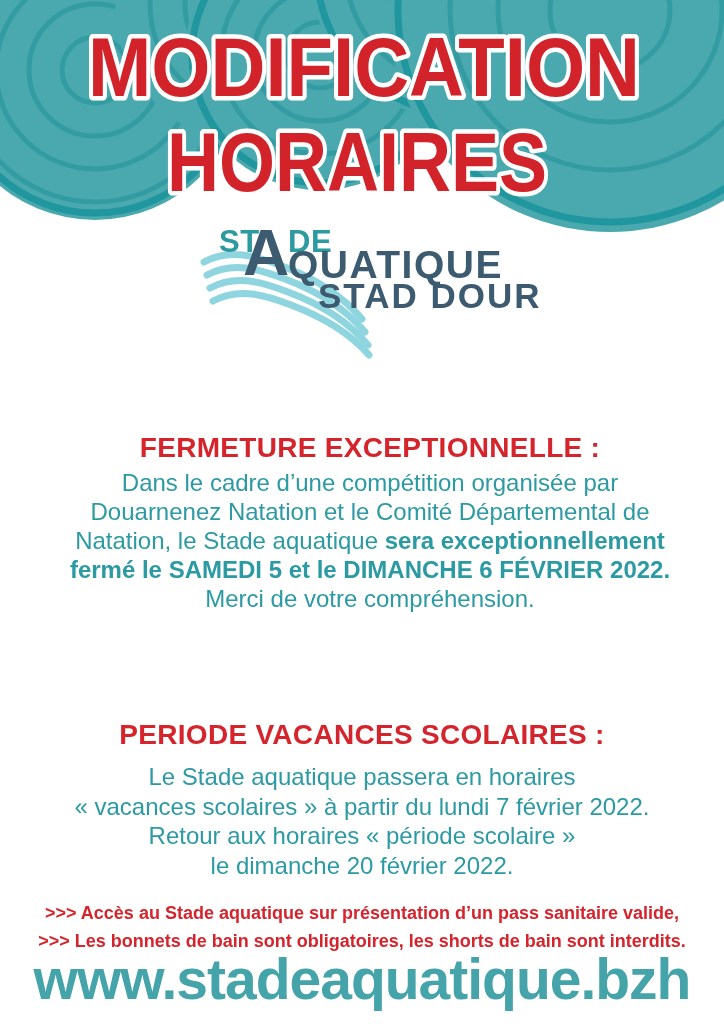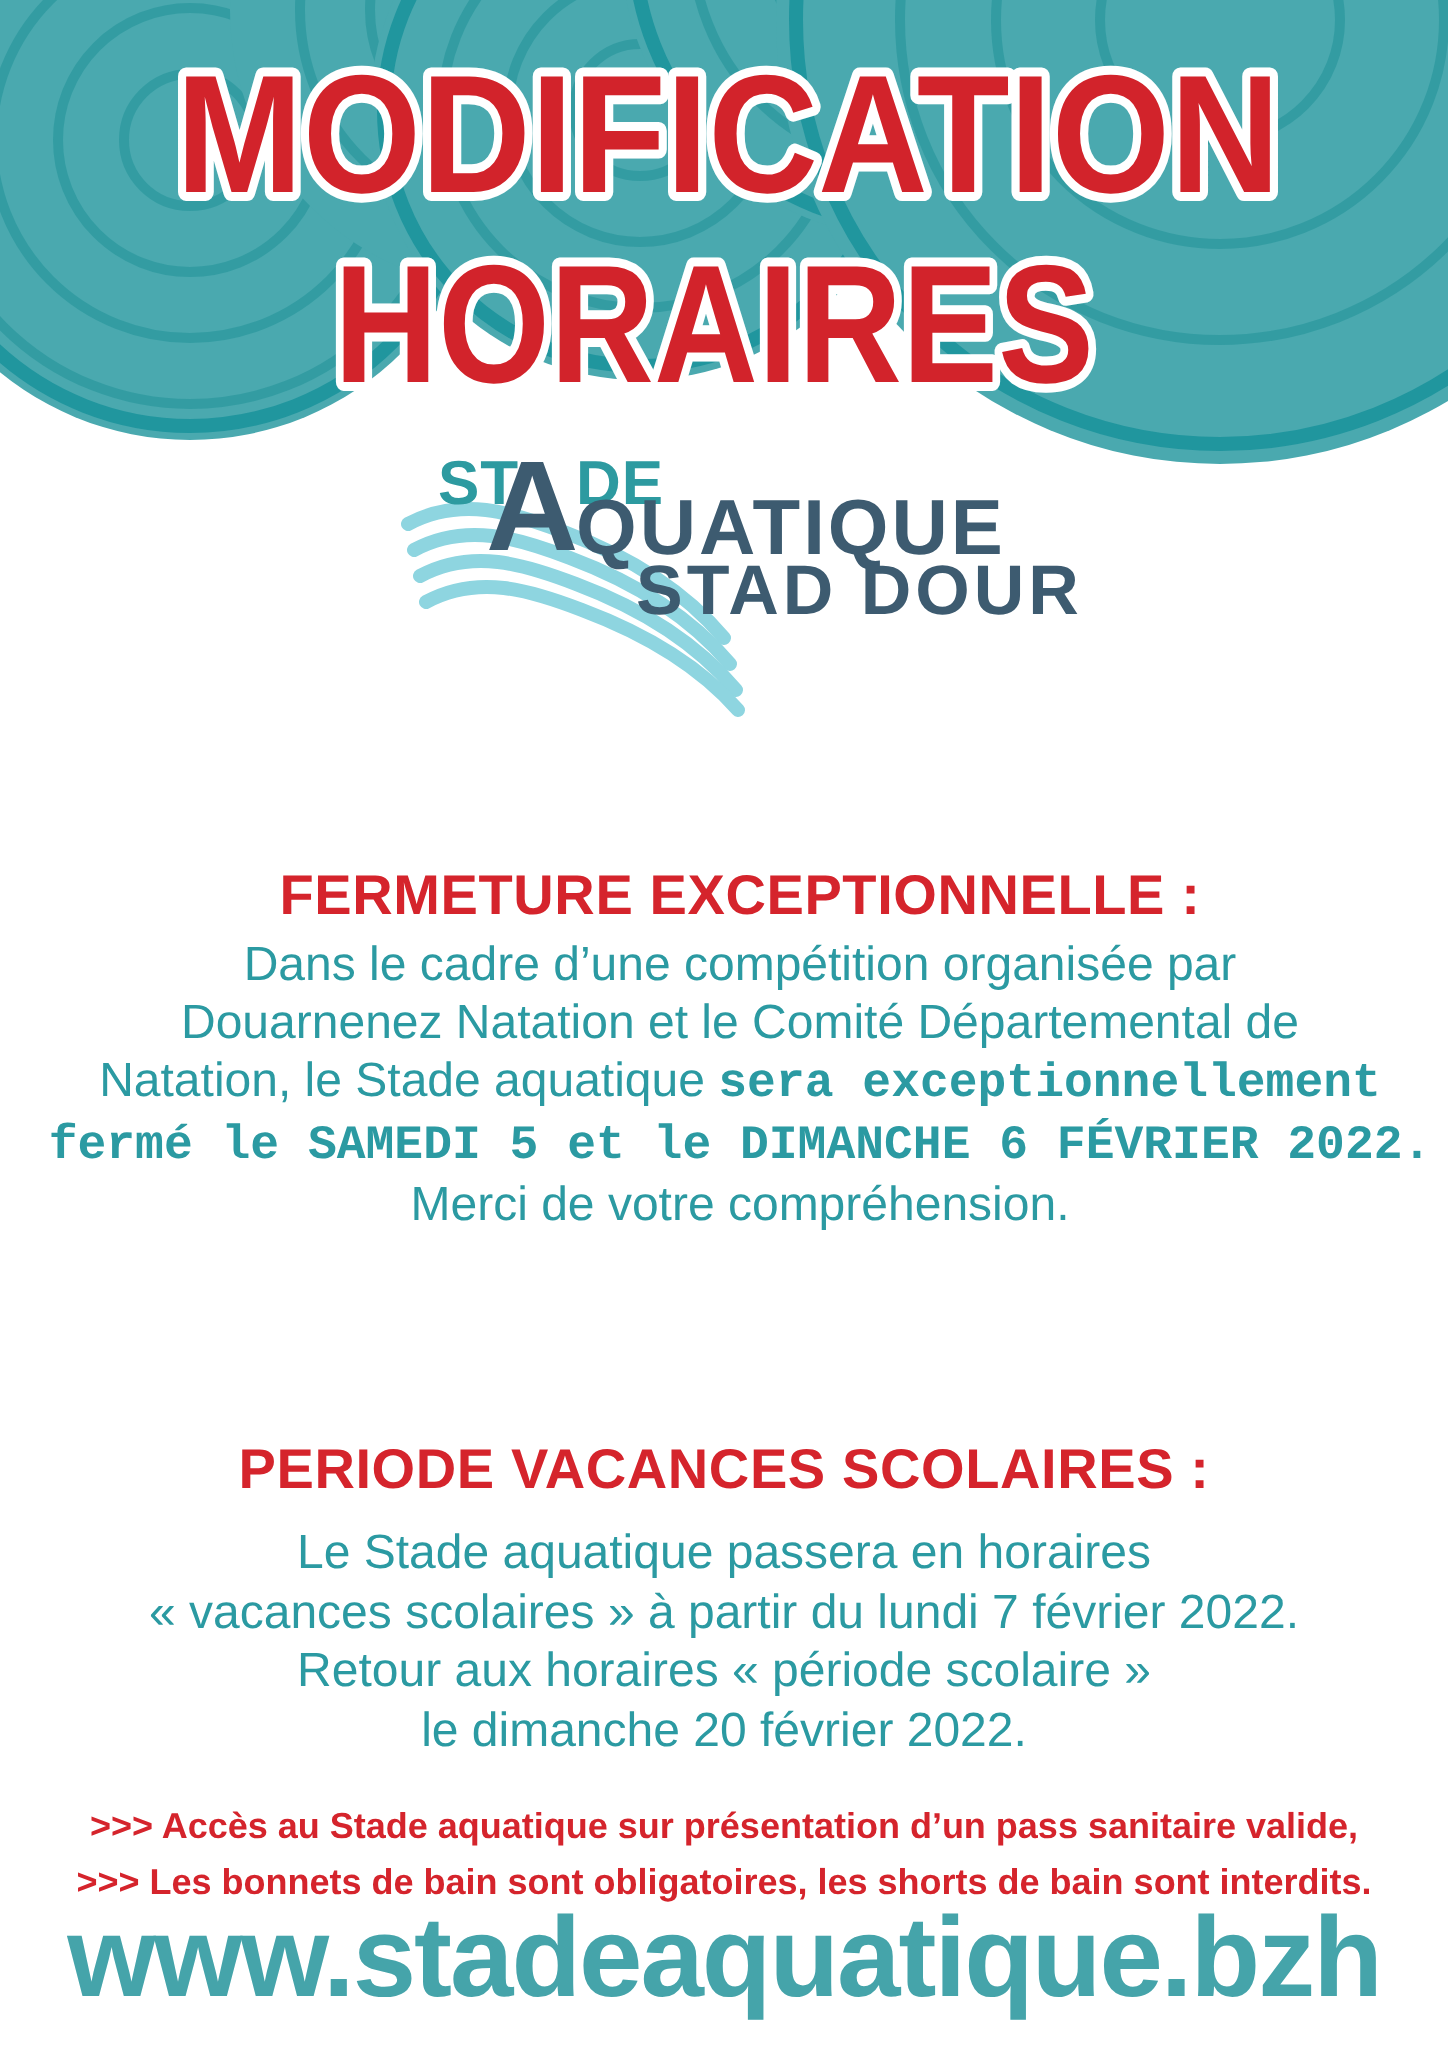--- a/index.html
+++ b/index.html
@@ -29,21 +29,21 @@
   .lg-a    {left:243px;top:221px;font-size:64px;font-weight:bold;color:#3D5B70;}
   .lg-de   {left:288px;top:226px;font-size:31px;font-weight:bold;color:#2D9AA0;letter-spacing:.5px;}
   .lg-quat {left:288px;top:245px;font-size:39px;font-weight:bold;color:#3D5B70;letter-spacing:1.5px;}
   .lg-stad {left:318px;top:278px;font-size:35px;font-weight:bold;color:#3D5B70;letter-spacing:2px;}
   .waves-svg{position:absolute;left:188px;top:246px;}
   .wave{fill:none;stroke:#8ED5E0;stroke-width:7;stroke-linecap:round;}
   
   .sec{position:absolute;left:0;right:0;text-align:center;}
   .red-h{margin:0;color:#D5242C;font-size:28px;font-weight:bold;line-height:32px;letter-spacing:.3px;}
   .teal-p{margin:4px 0 0 0;color:#2B9AA2;font-size:24px;line-height:29px;font-weight:normal;}
-  .teal-p .b{font-weight:bold;font-family:Liberation Mono, monospace;}
+  .teal-p .b{font-weight:bold;}
   .sec-closure{top:432px;padding-left:16px;}
   .sec-hours{top:684px;}
   .sec-hours .red-h{line-height:34px;}
   .sec-hours .teal-p{margin-top:10px;line-height:29.5px;}
   .sec-notes{top:899px;color:#D5242C;font-size:18px;font-weight:bold;line-height:28px;}
   .sec-url{top:948px;color:#45A4AA;font-size:57px;font-weight:bold;letter-spacing:-1px;line-height:1.1;}
 </style>
 </head>
 <body>
 

